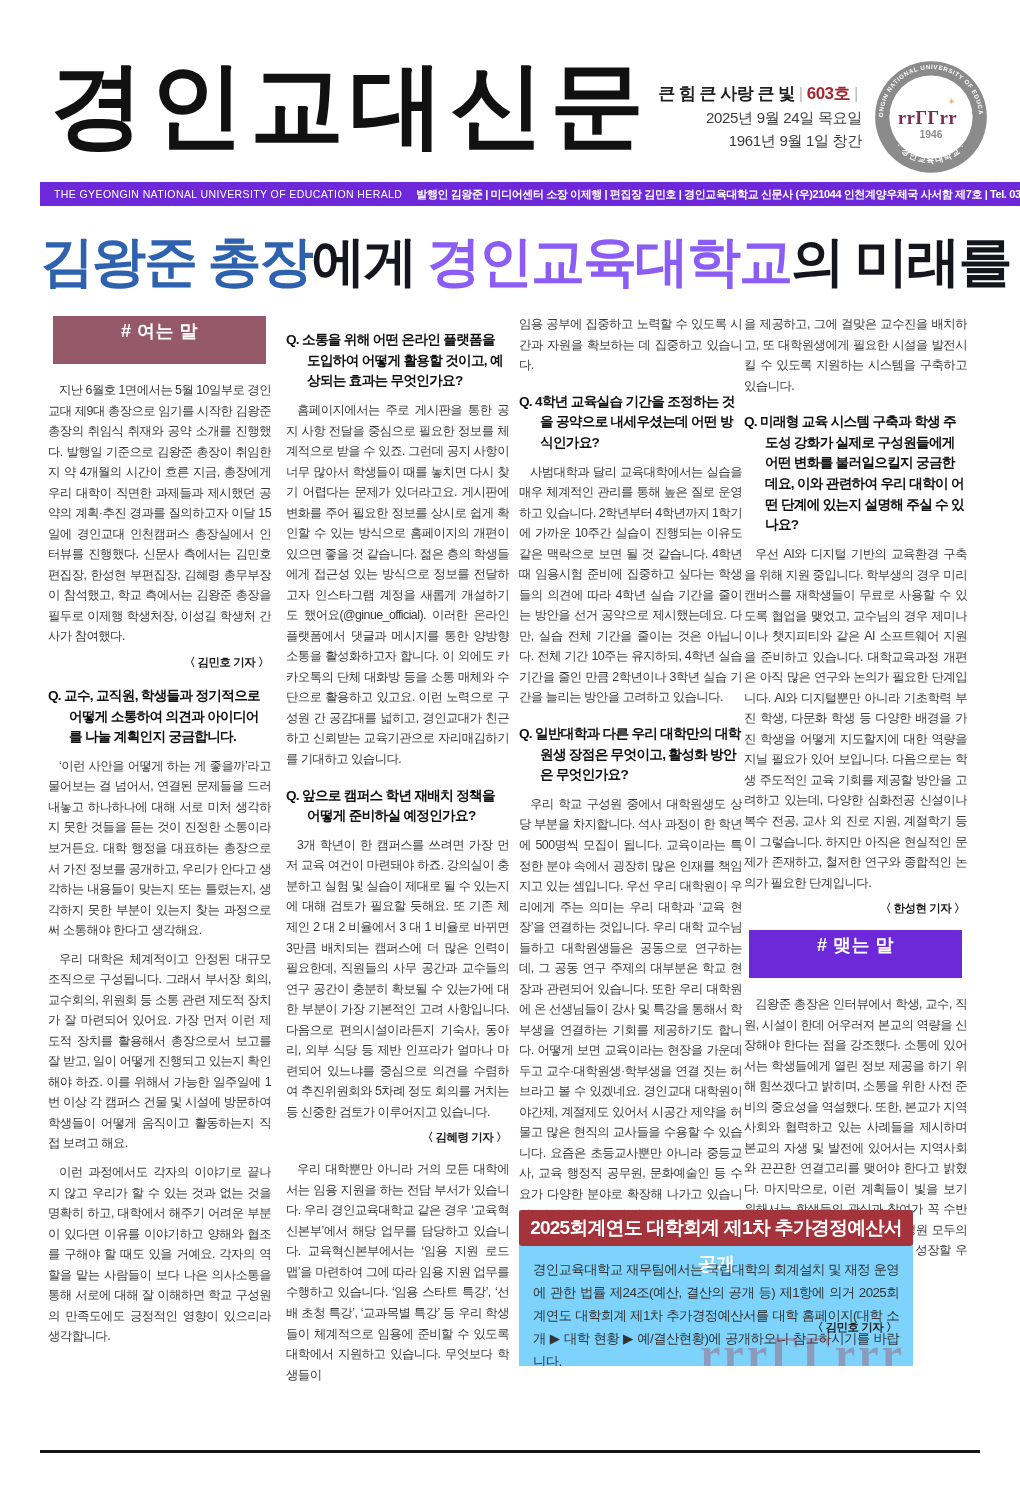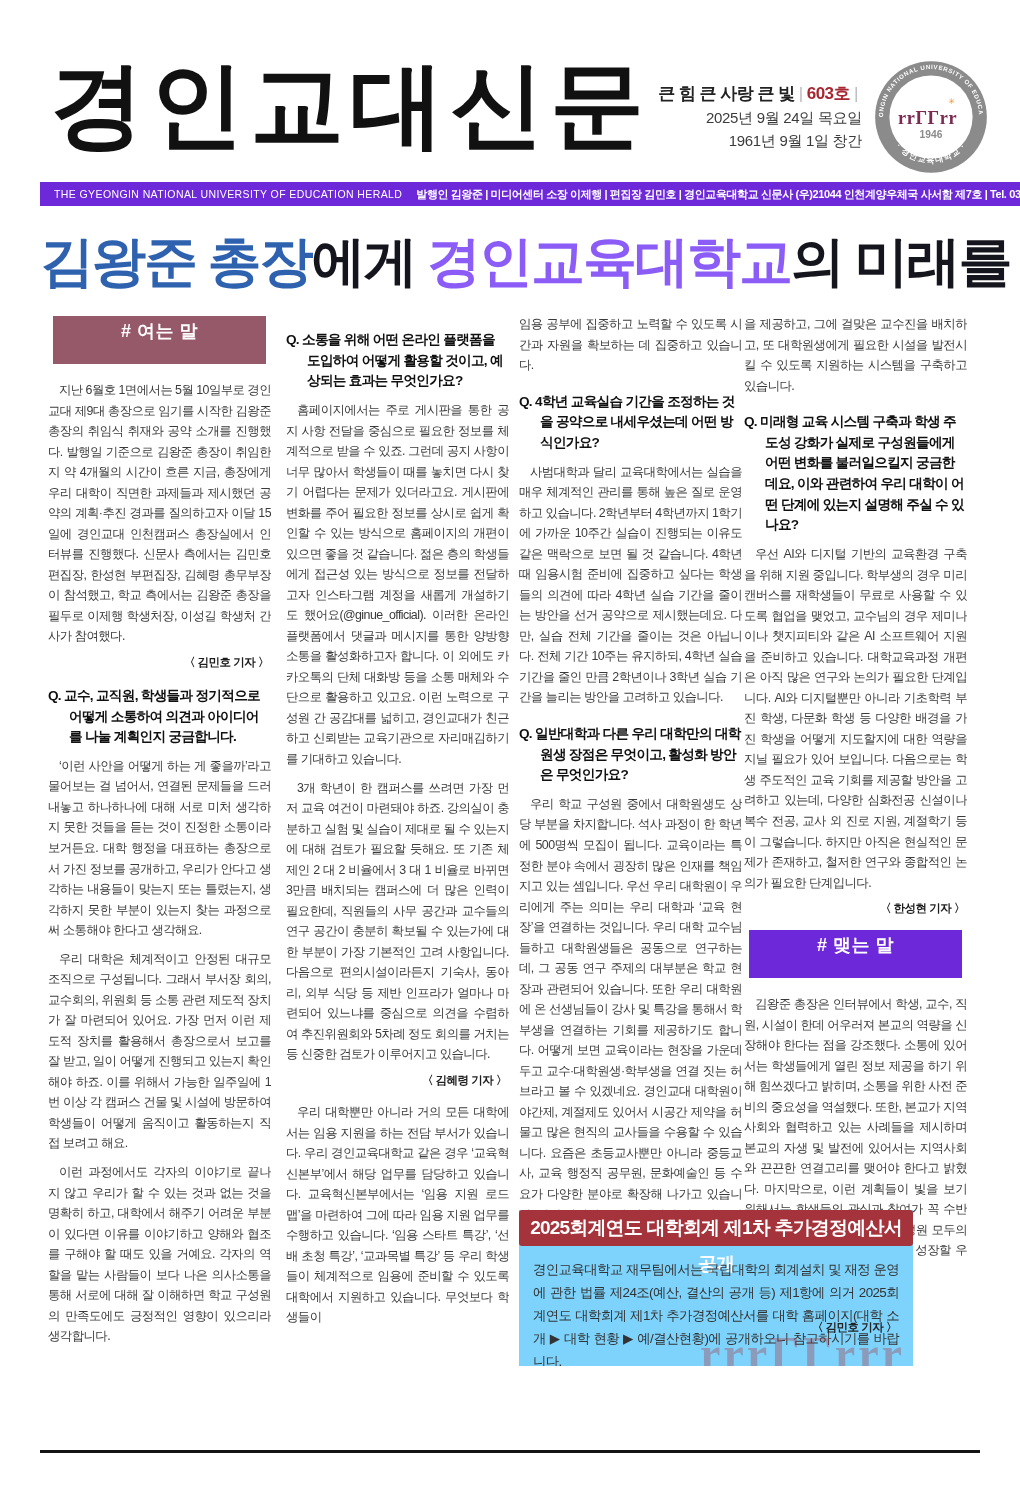--- a/index.html
+++ b/index.html
@@ -142,20 +142,21 @@
       <div class="blk para">지난 6월호 1면에서는 5월 10일부로 경인교대 제9대 총장으로 임기를 시작한 김왕준 총장의 취임식 취재와 공약 소개를 진행했다. 발행일 기준으로 김왕준 총장이 취임한 지 약 4개월의 시간이 흐른 지금, 총장에게 우리 대학이 직면한 과제들과 제시했던 공약의 계획·추진 경과를 질의하고자 이달 15일에 경인교대 인천캠퍼스 총장실에서 인터뷰를 진행했다. 신문사 측에서는 김민호 편집장, 한성현 부편집장, 김혜령 총무부장이 참석했고, 학교 측에서는 김왕준 총장을 필두로 이제행 학생처장, 이성길 학생처 간사가 참여했다.</div>
       <div class="blk byline">〈 김민호 기자 〉</div>
       <div class="blk qhead">Q. 교수, 교직원, 학생들과 정기적으로 어떻게 소통하여 의견과 아이디어를 나눌 계획인지 궁금합니다.</div>
       <div class="blk para">‘이런 사안을 어떻게 하는 게 좋을까’라고 물어보는 걸 넘어서, 연결된 문제들을 드러내놓고 하나하나에 대해 서로 미처 생각하지 못한 것들을 듣는 것이 진정한 소통이라 보거든요. 대학 행정을 대표하는 총장으로서 가진 정보를 공개하고, 우리가 안다고 생각하는 내용들이 맞는지 또는 틀렸는지, 생각하지 못한 부분이 있는지 찾는 과정으로써 소통해야 한다고 생각해요.</div>
       <div class="blk para">우리 대학은 체계적이고 안정된 대규모 조직으로 구성됩니다. 그래서 부서장 회의, 교수회의, 위원회 등 소통 관련 제도적 장치가 잘 마련되어 있어요. 가장 먼저 이런 제도적 장치를 활용해서 총장으로서 보고를 잘 받고, 일이 어떻게 진행되고 있는지 확인해야 하죠. 이를 위해서 가능한 일주일에 1번 이상 각 캠퍼스 건물 및 시설에 방문하여 학생들이 어떻게 움직이고 활동하는지 직접 보려고 해요.</div>
       <div class="blk para">이런 과정에서도 각자의 이야기로 끝나지 않고 우리가 할 수 있는 것과 없는 것을 명확히 하고, 대학에서 해주기 어려운 부분이 있다면 이유를 이야기하고 양해와 협조를 구해야 할 때도 있을 거예요. 각자의 역할을 맡는 사람들이 보다 나은 의사소통을 통해 서로에 대해 잘 이해하면 학교 구성원의 만족도에도 긍정적인 영향이 있으리라 생각합니다.</div>
     </div>
   <div class="col col-2">
       <div class="blk qhead">Q. 소통을 위해 어떤 온라인 플랫폼을 도입하여 어떻게 활용할 것이고, 예상되는 효과는 무엇인가요?</div>
       <div class="blk para">홈페이지에서는 주로 게시판을 통한 공지 사항 전달을 중심으로 필요한 정보를 체계적으로 받을 수 있죠. 그런데 공지 사항이 너무 많아서 학생들이 때를 놓치면 다시 찾기 어렵다는 문제가 있더라고요. 게시판에 변화를 주어 필요한 정보를 상시로 쉽게 확인할 수 있는 방식으로 홈페이지의 개편이 있으면 좋을 것 같습니다. 젊은 층의 학생들에게 접근성 있는 방식으로 정보를 전달하고자 인스타그램 계정을 새롭게 개설하기도 했어요(@ginue_official). 이러한 온라인 플랫폼에서 댓글과 메시지를 통한 양방향 소통을 활성화하고자 합니다. 이 외에도 카카오톡의 단체 대화방 등을 소통 매체와 수단으로 활용하고 있고요. 이런 노력으로 구성원 간 공감대를 넓히고, 경인교대가 친근하고 신뢰받는 교육기관으로 자리매김하기를 기대하고 있습니다.</div>
+      <div class="blk qhead">Q. 앞으로 캠퍼스 학년 재배치 정책을 어떻게 준비하실 예정인가요?</div>
       <div class="blk para">3개 학년이 한 캠퍼스를 쓰려면 가장 먼저 교육 여건이 마련돼야 하죠. 강의실이 충분하고 실험 및 실습이 제대로 될 수 있는지에 대해 검토가 필요할 듯해요. 또 기존 체제인 2 대 2 비율에서 3 대 1 비율로 바뀌면 3만큼 배치되는 캠퍼스에 더 많은 인력이 필요한데, 직원들의 사무 공간과 교수들의 연구 공간이 충분히 확보될 수 있는가에 대한 부분이 가장 기본적인 고려 사항입니다. 다음으로 편의시설이라든지 기숙사, 동아리, 외부 식당 등 제반 인프라가 얼마나 마련되어 있느냐를 중심으로 의견을 수렴하여 추진위원회와 5차례 정도 회의를 거치는 등 신중한 검토가 이루어지고 있습니다.</div>
       <div class="blk byline">〈 김혜령 기자 〉</div>
       <div class="blk para">우리 대학뿐만 아니라 거의 모든 대학에서는 임용 지원을 하는 전담 부서가 있습니다. 우리 경인교육대학교 같은 경우 ‘교육혁신본부’에서 해당 업무를 담당하고 있습니다. 교육혁신본부에서는 ‘임용 지원 로드맵’을 마련하여 그에 따라 임용 지원 업무를 수행하고 있습니다. ‘임용 스타트 특강’, ‘선배 초청 특강’, ‘교과목별 특강’ 등 우리 학생들이 체계적으로 임용에 준비할 수 있도록 대학에서 지원하고 있습니다. 무엇보다 학생들이</div>
     </div>
   <div class="col col-3">
       <div class="blk para cont">임용 공부에 집중하고 노력할 수 있도록 시간과 자원을 확보하는 데 집중하고 있습니다.</div>
       <div class="blk qhead">Q. 4학년 교육실습 기간을 조정하는 것을 공약으로 내세우셨는데 어떤 방식인가요?</div>
       <div class="blk para">사범대학과 달리 교육대학에서는 실습을 매우 체계적인 관리를 통해 높은 질로 운영하고 있습니다. 2학년부터 4학년까지 1학기에 가까운 10주간 실습이 진행되는 이유도 같은 맥락으로 보면 될 것 같습니다. 4학년 때 임용시험 준비에 집중하고 싶다는 학생들의 의견에 따라 4학년 실습 기간을 줄이는 방안을 선거 공약으로 제시했는데요. 다만, 실습 전체 기간을 줄이는 것은 아닙니다. 전체 기간 10주는 유지하되, 4학년 실습 기간을 줄인 만큼 2학년이나 3학년 실습 기간을 늘리는 방안을 고려하고 있습니다.</div>
       <div class="blk qhead">Q. 일반대학과 다른 우리 대학만의 대학원생 장점은 무엇이고, 활성화 방안은 무엇인가요?</div>
       <div class="blk para">우리 학교 구성원 중에서 대학원생도 상당 부분을 차지합니다. 석사 과정이 한 학년에 500명씩 모집이 됩니다. 교육이라는 특정한 분야 속에서 굉장히 많은 인재를 책임지고 있는 셈입니다. 우선 우리 대학원이 우리에게 주는 의미는 우리 대학과 ‘교육 현장’을 연결하는 것입니다. 우리 대학 교수님들하고 대학원생들은 공동으로 연구하는데, 그 공동 연구 주제의 대부분은 학교 현장과 관련되어 있습니다. 또한 우리 대학원에 온 선생님들이 강사 및 특강을 통해서 학부생을 연결하는 기회를 제공하기도 합니다. 어떻게 보면 교육이라는 현장을 가운데 두고 교수·대학원생·학부생을 연결 짓는 허브라고 볼 수 있겠네요. 경인교대 대학원이 야간제, 계절제도 있어서 시공간 제약을 허물고 많은 현직의 교사들을 수용할 수 있습니다. 요즘은 초등교사뿐만 아니라 중등교사, 교육 행정직 공무원, 문화예술인 등 수요가 다양한 분야로 확장해 나가고 있습니다. 이에 발맞춰 우리 대학원이 전문성을 강화하기 위해서 타당한 교육 과정과 프로그램을 마련하여 학문</div>

